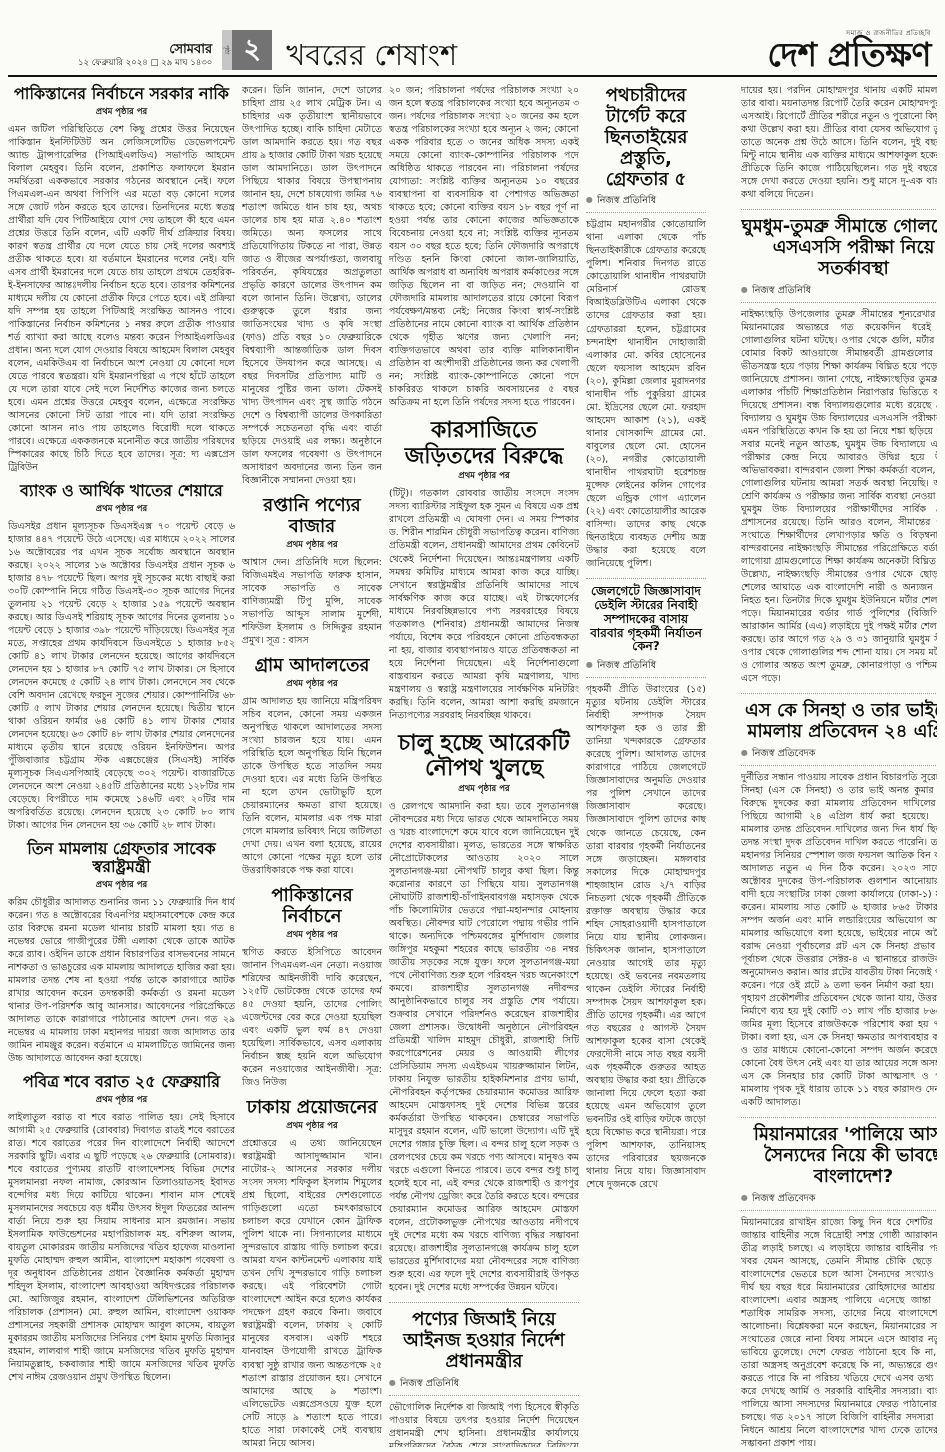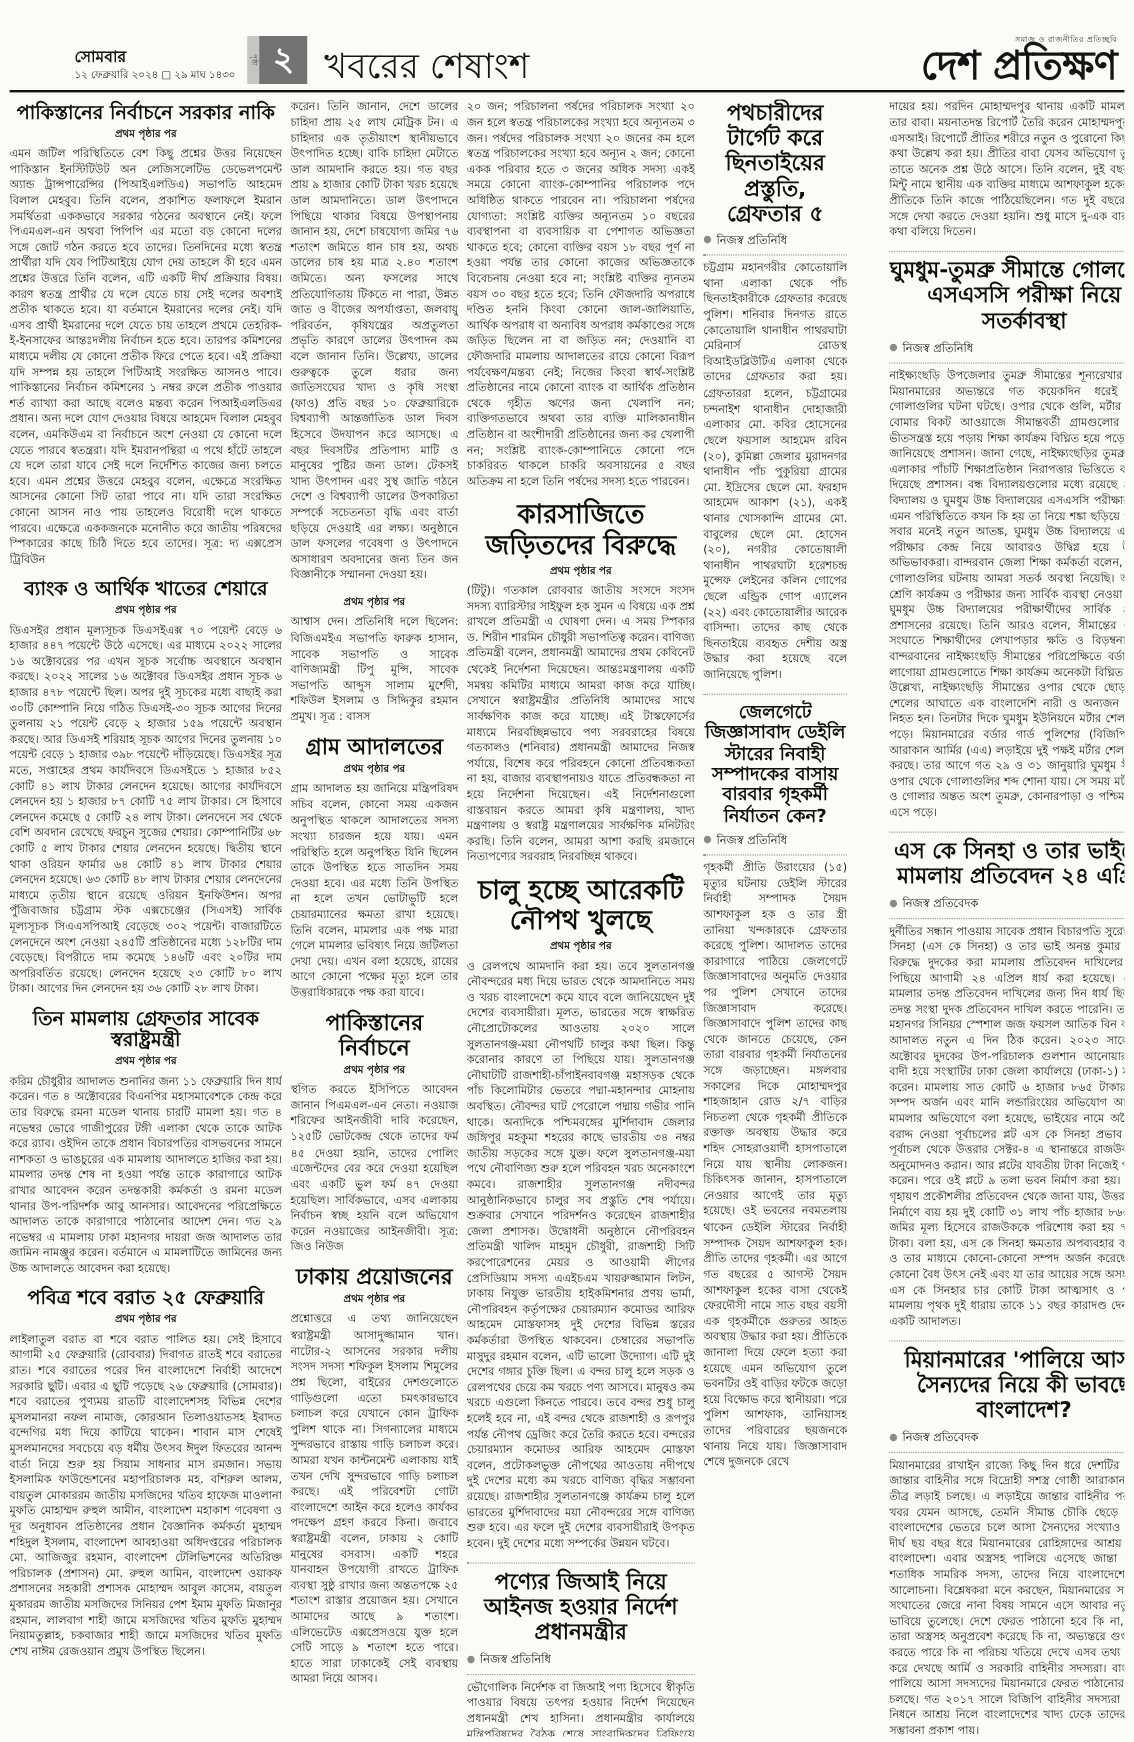--- a/index.html
+++ b/index.html
@@ -5,21 +5,21 @@
   html,body{margin:0;padding:0}
   body{
     width:945px;height:1452px;overflow:hidden;
     background:#fbfbf8;color:#141414;
     font-family:"DejaVu Sans","Liberation Sans",sans-serif;
   }
   .page{box-sizing:border-box;width:945px;height:1452px;padding:4px 8px 6px 8px;overflow:hidden}
 
   
   .header{display:flex;align-items:flex-end;border-bottom:2px solid #111;padding-bottom:5px;height:66px}
-  .dateblock{text-align:left;margin-left:54px;white-space:nowrap}
+  .dateblock{text-align:right;margin-left:70px;white-space:nowrap}
   .day{font-weight:bold;font-size:13px;line-height:1.1}
   .dateline{font-size:8.5px;color:#222}
   .pagebox{display:flex;margin:0 6px 0 10px;align-items:stretch}
   .pagebox .strip{width:10px;background:#c6c6c6;color:#444;font-size:6px;writing-mode:vertical-rl;
     display:flex;align-items:center;justify-content:center}
   .pagebox .num{width:40px;height:40px;background:#737373;color:#fff;font-size:27px;font-weight:bold;
     display:flex;align-items:center;justify-content:center}
   .section-title{font-size:29px;font-weight:normal;margin:0 0 0 8px;line-height:1;white-space:nowrap}
   .masthead{margin-left:auto;text-align:right;padding-right:6px;white-space:nowrap}
   .tagline{font-size:6.5px;letter-spacing:.5px;color:#333}
@@ -28,21 +28,21 @@
   
   .columns{display:flex;gap:7px;padding-top:6px;height:1364px;overflow:hidden}
   .col{overflow:hidden;flex:none}
   .article{margin-bottom:9px}
   .article.with-byline{border-top:1px dotted #9a9a9a;padding-top:4px}
   .col .article:first-child{border-top:none;padding-top:0}
   .headline{text-align:center;margin:2px 0 1px;line-height:1.16;font-weight:700;color:#0d0d0d}
   .h-xl{font-size:22px}
   .h-lg{font-size:16px}
   .h-md{font-size:18px}
-  .h-sm{font-size:15px}
+  .h-sm{font-size:12px}
   .kicker{text-align:center;font-size:8.5px;font-weight:bold;margin:1px 0 3px}
   .byline{font-size:9.5px;font-weight:normal;padding:3px 0 4px;border-bottom:1px dotted #999;margin-bottom:4px}
   .byline .bullet{color:#8a8a8a;margin-right:4px;font-size:8px;vertical-align:1px}
   .body{font-size:9.3px;line-height:1.4;text-align:justify;margin:0;word-break:break-word;color:#1c1c1c}
 </style>
 </head>
 <body>
 
 <div class="page">
 
@@ -83,20 +83,21 @@
           <h2 class="headline h-lg">পবিত্র শবে বরাত ২৫ ফেব্রুয়ারি</h2>
           <div class="kicker">প্রথম পৃষ্ঠার পর</div>
           <p class="body">লাইলাতুল বরাত বা শবে বরাত পালিত হয়। সেই হিসাবে আগামী ২৫ ফেব্রুয়ারি (রোববার) দিবাগত রাতই শবে বরাতের রাত। শবে বরাতের পরের দিন বাংলাদেশে নির্বাহী আদেশে সরকারি ছুটি। এবার এ ছুটি পড়েছে ২৬ ফেব্রুয়ারি (সোমবার)। শবে বরাতের পুণ্যময় রাতটি বাংলাদেশসহ বিভিন্ন দেশের মুসলমানরা নফল নামাজ, কোরআন তিলাওয়াতসহ ইবাদত বন্দেগির মধ্য দিয়ে কাটিয়ে থাকেন। শাবান মাস শেষেই মুসলমানদের সবচেয়ে বড় ধর্মীয় উৎসব ঈদুল ফিতরের আনন্দ বার্তা নিয়ে শুরু হয় সিয়াম সাধনার মাস রমজান। সভায় ইসলামিক ফাউন্ডেশনের মহাপরিচালক মহ. বশিরুল আলম, বায়তুল মোকাররম জাতীয় মসজিদের খতিব হাফেজ মাওলানা মুফতি মোহাম্মদ রুহুল আমীন, বাংলাদেশ মহাকাশ গবেষণা ও দূর অনুধাবন প্রতিষ্ঠানের প্রধান বৈজ্ঞানিক কর্মকর্তা মুহাম্মদ শহিদুল ইসলাম, বাংলাদেশ আবহাওয়া অধিদপ্তরের পরিচালক মো. আজিজুর রহমান, বাংলাদেশ টেলিভিশনের অতিরিক্ত পরিচালক (প্রশাসন) মো. রুহুল আমিন, বাংলাদেশ ওয়াকফ প্রশাসনের সহকারী প্রশাসক মোহাম্মদ আবুল কাসেম, বায়তুল মুকাররম জাতীয় মসজিদের সিনিয়র পেশ ইমাম মুফতি মিজানুর রহমান, লালবাগ শাহী জামে মসজিদের খতিব মুফতি মুহাম্মদ নিয়ামতুল্লাহ, চকবাজার শাহী জামে মসজিদের খতিব মুফতি শেখ নাঈম রেজওয়ান প্রমুখ উপস্থিত ছিলেন।</p>
         </article>
       </div>
       <div class="col" style="width: 140px;">
         <article class="article">
           <p class="body">করেন। তিনি জানান, দেশে ডালের চাহিদা প্রায় ২৫ লাখ মেট্রিক টন। এ চাহিদার এক তৃতীয়াংশ স্থানীয়ভাবে উৎপাদিত হচ্ছে। বাকি চাহিদা মেটাতে ডাল আমদানি করতে হয়। গত বছর প্রায় ৯ হাজার কোটি টাকা খরচ হয়েছে ডাল আমদানিতে। ডাল উৎপাদনে পিছিয়ে থাকার বিষয়ে উপস্থাপনায় জানান হয়, দেশে চাষযোগ্য জমির ৭৬ শতাংশ জমিতে ধান চাষ হয়, অথচ ডালের চাষ হয় মাত্র ২.৪০ শতাংশ জমিতে। অন্য ফসলের সাথে প্রতিযোগিতায় টিকতে না পারা, উন্নত জাত ও বীজের অপর্যাপ্ততা, জলবায়ু পরিবর্তন, কৃষিযন্ত্রের অপ্রতুলতা প্রভৃতি কারণে ডালের উৎপাদন কম বলে জানান তিনি। উল্লেখ্য, ডালের গুরুত্বকে তুলে ধরার জন্য জাতিসংঘের খাদ্য ও কৃষি সংস্থা (ফাও) প্রতি বছর ১০ ফেব্রুয়ারিকে বিশ্বব্যাপী আন্তর্জাতিক ডাল দিবস হিসেবে উদযাপন করে আসছে। এ বছর দিবসটির প্রতিপাদ্য মাটি ও মানুষের পুষ্টির জন্য ডাল। টেকসই খাদ্য উৎপাদন এবং সুস্থ জাতি গঠনে দেশে ও বিশ্বব্যাপী ডালের উপকারিতা সম্পর্কে সচেতনতা বৃদ্ধি এবং বার্তা ছড়িয়ে দেওয়াই এর লক্ষ্য। অনুষ্ঠানে ডাল ফসলের গবেষণা ও উৎপাদনে অসাধারণ অবদানের জন্য তিন জন বিজ্ঞানীকে সম্মাননা দেওয়া হয়।</p>
         </article>
         <article class="article">
+          <h2 class="headline h-md">রপ্তানি পণ্যের বাজার</h2>
           <div class="kicker">প্রথম পৃষ্ঠার পর</div>
           <p class="body">আশ্বাস দেন। প্রতিনিধি দলে ছিলেন: বিজিএমইএ সভাপতি ফারুক হাসান, সাবেক সভাপতি ও সাবেক বাণিজ্যমন্ত্রী টিপু মুন্সি, সাবেক সভাপতি আব্দুস সালাম মুর্শেদী, শফিউল ইসলাম ও সিদ্দিকুর রহমান প্রমুখ। সূত্র : বাসস</p>
         </article>
         <article class="article">
           <h2 class="headline h-md">গ্রাম আদালতের</h2>
           <div class="kicker">প্রথম পৃষ্ঠার পর</div>
           <p class="body">গ্রাম আদালত হয় জানিয়ে মন্ত্রিপরিষদ সচিব বলেন, কোনো সময় একজন অনুপস্থিত থাকলে আদালতের সদস্য সংখ্যা চারজন হয়ে যায়। এমন পরিস্থিতি হলে অনুপস্থিত যিনি ছিলেন তাকে উপস্থিত হতে সাতদিন সময় দেওয়া হবে। এর মধ্যে তিনি উপস্থিত না হলে তখন ভোটাভুটি হলে চেয়ারম্যানের ক্ষমতা রাখা হয়েছে। তিনি বলেন, মামলার এক পক্ষ মারা গেলে মামলার ভবিষ্যৎ নিয়ে জটিলতা দেখা দেয়। এখন বলা হয়েছে, রায়ের আগে কোনো পক্ষের মৃত্যু হলে তার উত্তরাধিকারকে পক্ষ করা যাবে।</p>
         </article>
         <article class="article">
           <h2 class="headline h-md">পাকিস্তানের নির্বাচনে</h2>

